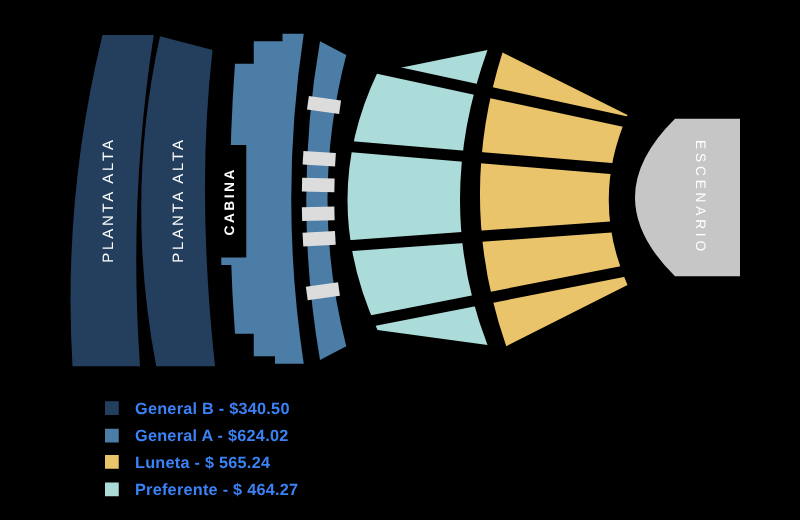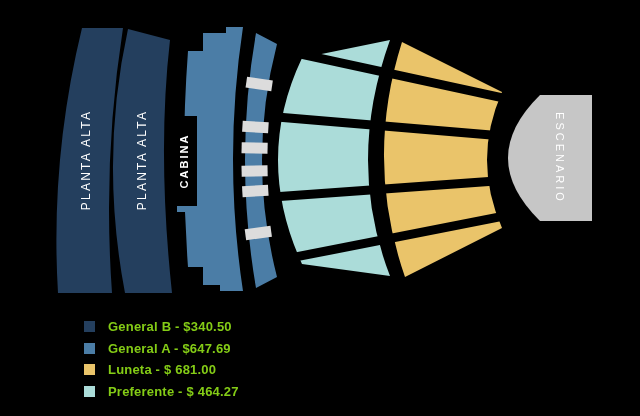--- a/index.html
+++ b/index.html
@@ -25,21 +25,21 @@
   .legend-row{
     display:flex;align-items:center;
     height:21.5px;
   }
   .legend-swatch{
     width:11px;height:11px;
     margin-right:13px;
     flex:0 0 11px;
   }
   .legend-label{
-    color:#84cc16;
+    color:#3b82f6;
     font-size:13px;
     font-weight:700;
     letter-spacing:.2px;
     white-space:nowrap;
   }
 </style>
 </head>
 <body>
 
 <div id="stage-wrap">
@@ -85,23 +85,23 @@
 </svg>
 </div>
 
 <div id="legend">
   <div class="legend-row">
     <span class="legend-swatch" style="background-color: rgb(36, 63, 94);"></span>
     <span class="legend-label">General B - $340.50</span>
   </div>
   <div class="legend-row">
     <span class="legend-swatch" style="background-color: rgb(75, 125, 166);"></span>
-    <span class="legend-label">General A - $647.69</span>
+    <span class="legend-label">General A - $624.02</span>
   </div>
   <div class="legend-row">
     <span class="legend-swatch" style="background-color: rgb(234, 196, 106);"></span>
-    <span class="legend-label">Luneta - $ 681.00</span>
+    <span class="legend-label">Luneta - $ 565.24</span>
   </div>
   <div class="legend-row">
     <span class="legend-swatch" style="background-color: rgb(171, 220, 217);"></span>
     <span class="legend-label">Preferente - $ 464.27</span>
   </div>
 </div>
 
 </body></html>

